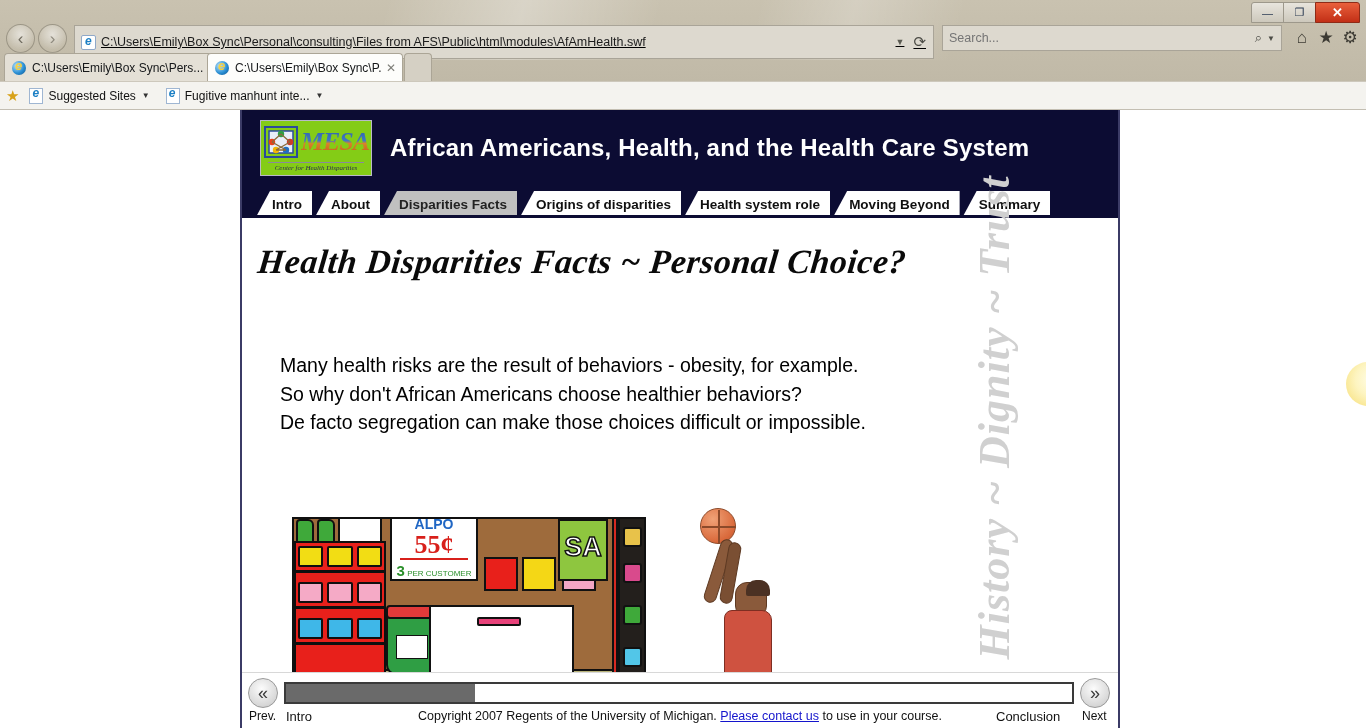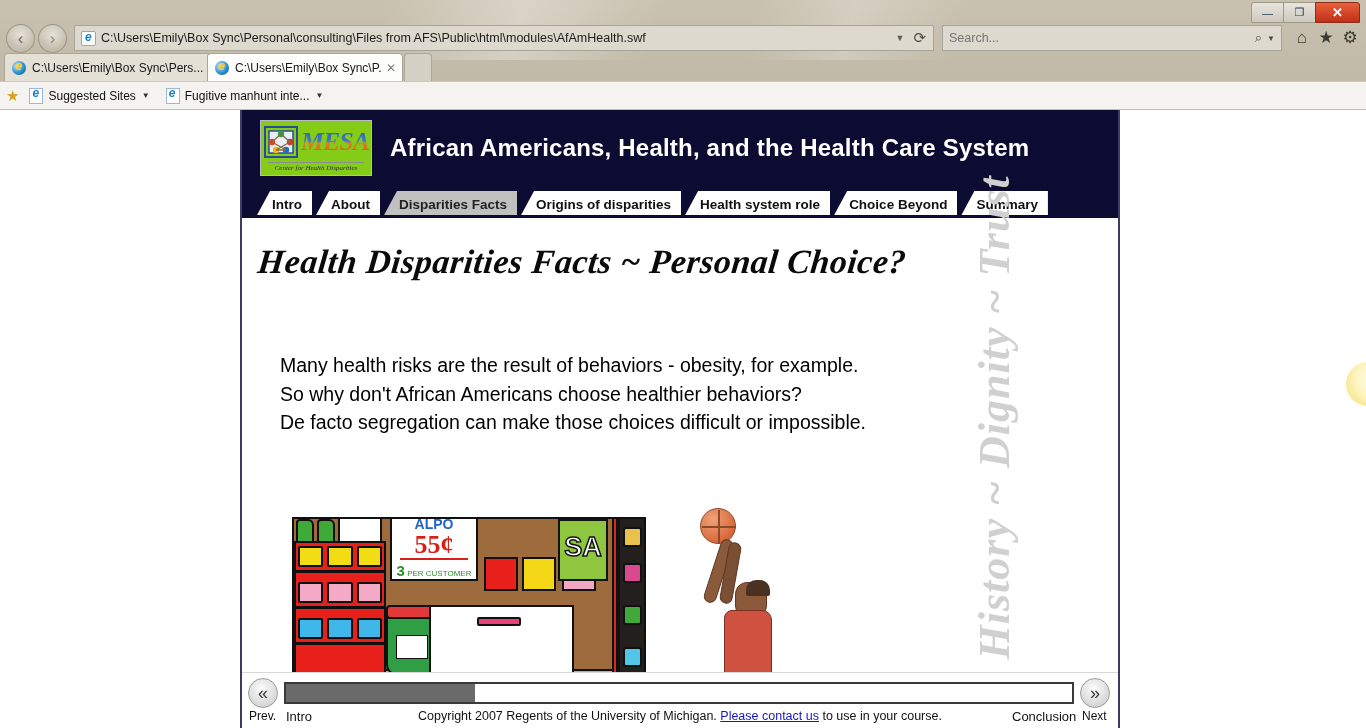--- a/index.html
+++ b/index.html
@@ -44,21 +44,21 @@
     border:1px solid rgba(120,115,100,.55);
     background:radial-gradient(circle at 50% 35%, rgba(255,255,255,.55), rgba(255,255,255,0) 70%);
     color:#6e6a5e; font-size:17px; line-height:27px; text-align:center;
   }
   #back-button{ left:6px; }
   #forward-button{ left:38px; color:#8e8a7e; }
 
   #address-bar{
     position:absolute; left:74px; top:1px; width:860px; height:26px;
     background:#ddd9cf; border:1px solid #a9a498;
-    display:flex; align-items:center; padding:8px 4px;
+    display:flex; align-items:center; padding:16px 4px;text-decoration:underline;
   }
   #addr-favicon{
     width:15px; height:15px; margin:0 5px 0 2px; flex:0 0 auto;
     border:1px solid #8fa8c8; background:#fff; position:relative; border-radius:2px;
   }
   #addr-favicon:after{
     content:"e"; position:absolute; left:3px; top:-2px; font-size:12px;
     font-style:italic; font-weight:bold; color:#1b7fc4;
   }
   #url-text{ flex:1; font-size:12.5px; color:#1c1c1c; white-space:nowrap; overflow:hidden; }
@@ -283,21 +283,21 @@
   #next-button{ left:838px; }
   .navlabel{ position:absolute; top:36px; font-size:12px; color:#111; }
   #prev-label{ left:7px; }
   #next-label{ left:840px; }
   #progress-track{
     position:absolute; left:42px; top:9px; width:790px; height:22px;
     background:#ffffff; border:2px solid #3a3a3a;
   }
   #progress-fill{ height:100%; width:24%; background:#6a6a6a; }
   #chapter-label{ position:absolute; left:44px; top:36px; font-size:13px; color:#111; }
-  #conclusion-label{ position:absolute; left:754px; top:36px; font-size:13px; color:#111;margin-left:16px; }
+  #conclusion-label{ position:absolute; left:754px; top:36px; font-size:13px; color:#111; }
   #copyright-line{
     position:absolute; left:0; top:36px; width:876px; text-align:center;
     font-size:12.5px; color:#111;
   }
   #contact-link{ color:#1414cc; text-decoration:underline; }
 
   
   #page-blob{
     position:absolute; left:1346px; top:252px; width:44px; height:44px; border-radius:50%;
     background:radial-gradient(circle at 60% 40%, #fffde8 0%, #fdf4c0 45%, #f6dd72 100%);
@@ -391,21 +391,21 @@
       </div>
       <div id="app-title">African Americans, Health, and the Health Care System</div>
     </div>
 
     <div id="app-tabs">
       <div class="app-tab">Intro</div>
       <div class="app-tab">About</div>
       <div class="app-tab active">Disparities Facts</div>
       <div class="app-tab">Origins of disparities</div>
       <div class="app-tab">Health system role</div>
-      <div class="app-tab">Choice Beyond</div>
+      <div class="app-tab">Moving Beyond</div>
       <div class="app-tab">Summary</div>
     </div>
     <div id="app-tabs-underline"></div>
 
     <div id="module-body">
 
       <div id="watermark">History ~ Dignity ~ Trust</div>
 
       <div id="slide-title">Health Disparities Facts ~ Personal Choice?</div>
 

